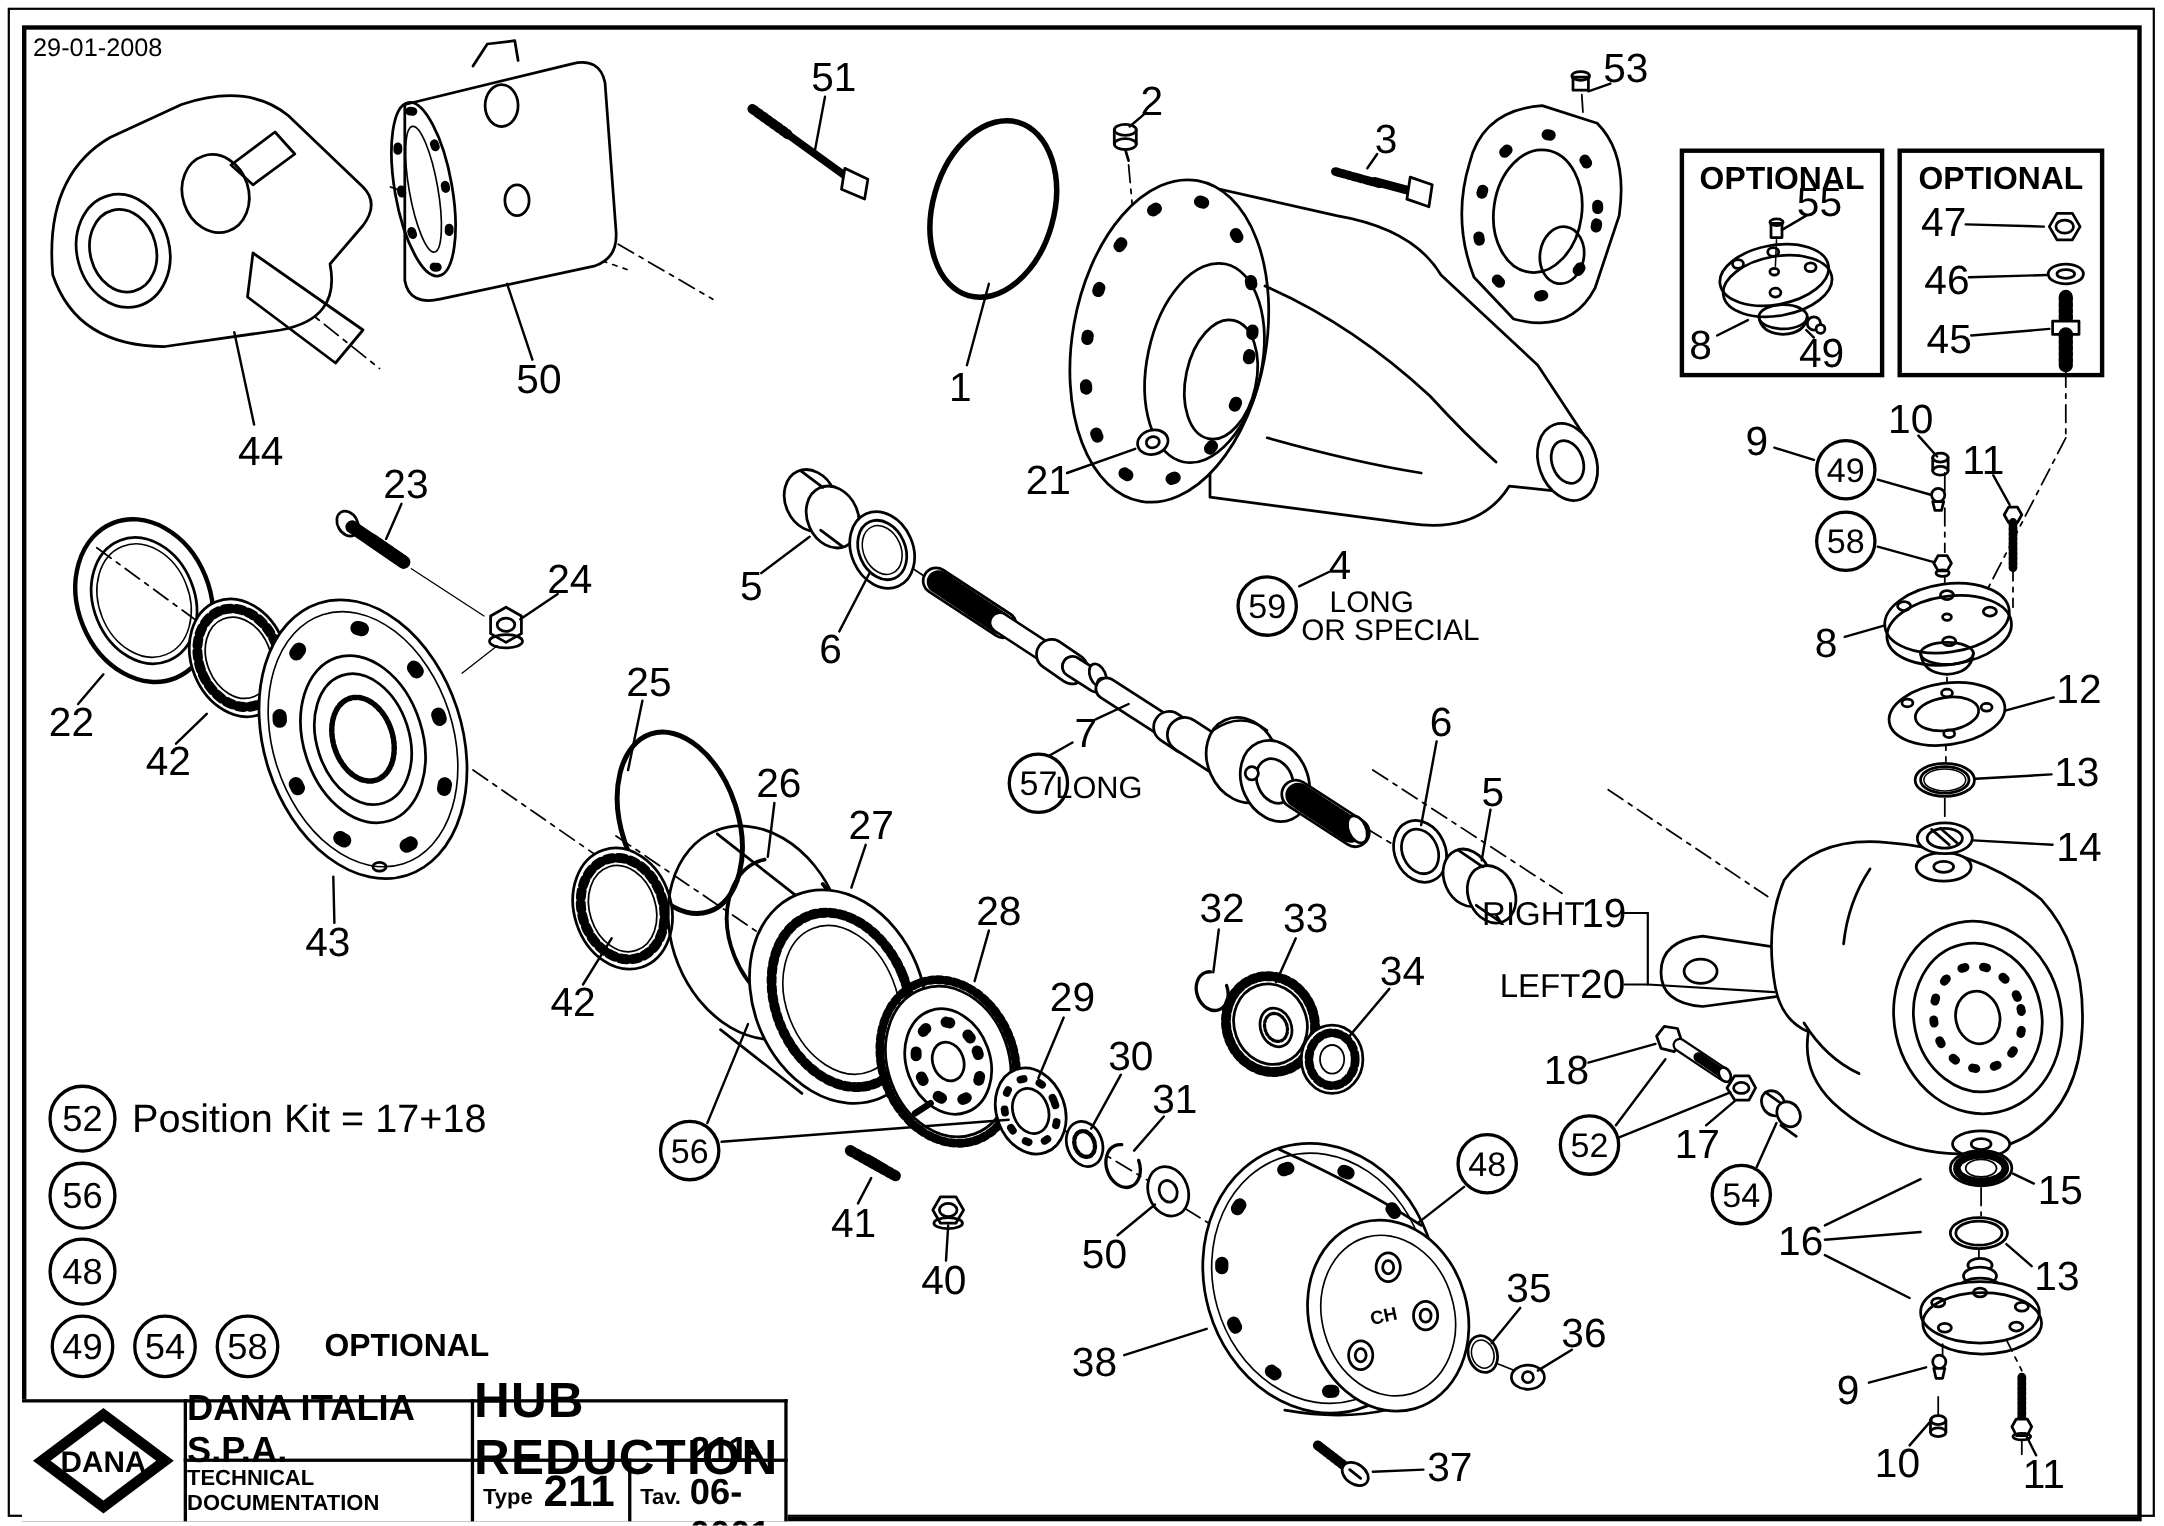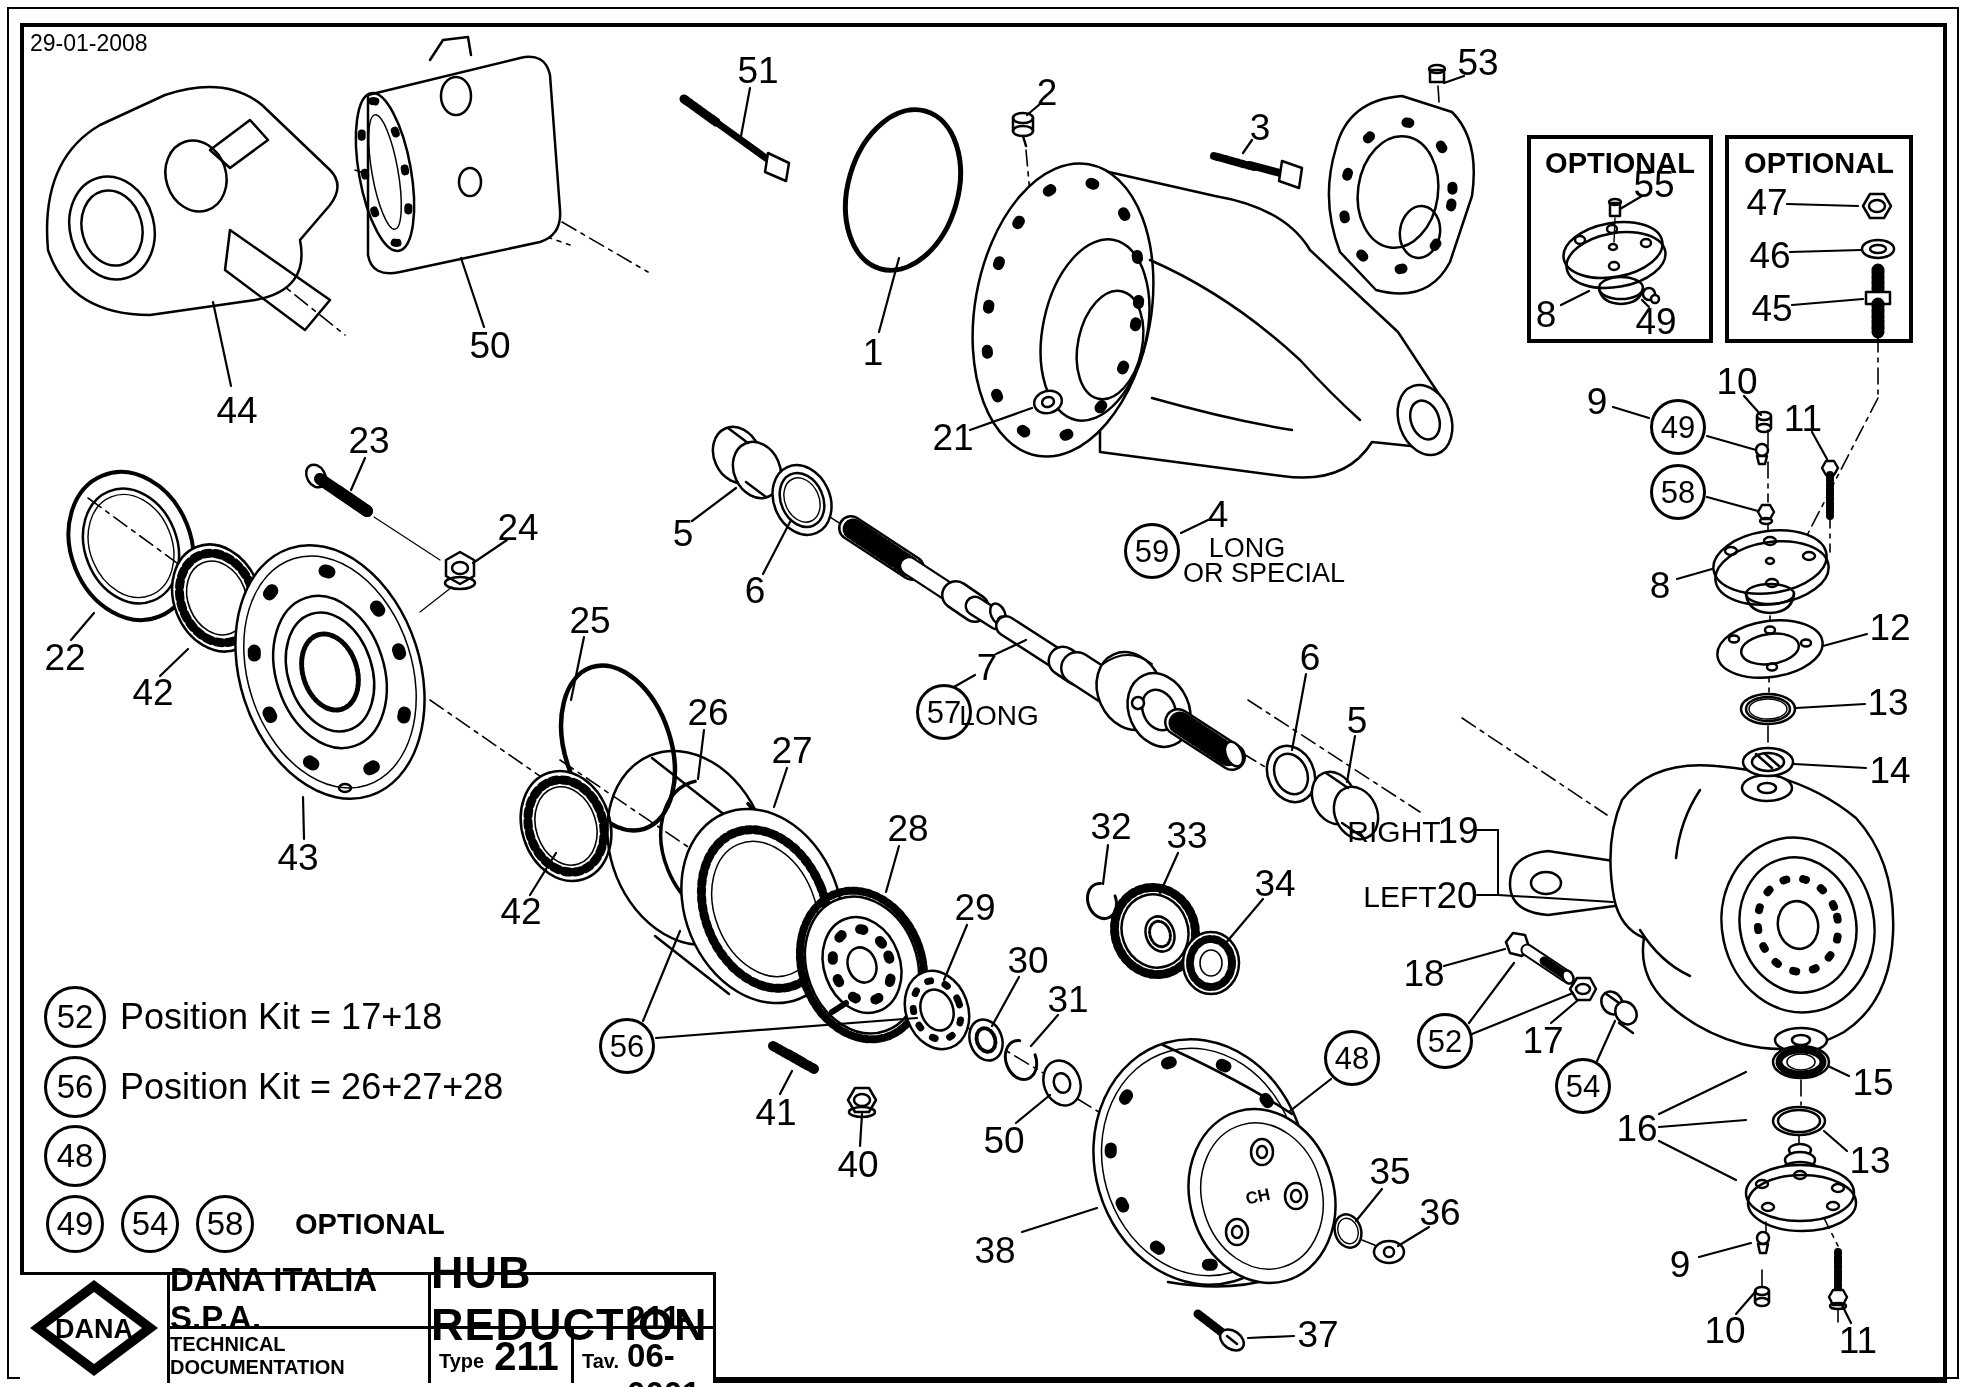--- a/index.html
+++ b/index.html
@@ -586,21 +586,21 @@
       <div class="co" style="left: 975px; top: 907px;">29</div>
       <div class="co" style="left: 1028px; top: 960px;">30</div>
       <div class="co" style="left: 1068px; top: 999px;">31</div>
       <div class="co" style="left: 1111px; top: 826px;">32</div>
       <div class="co" style="left: 1187px; top: 835px;">33</div>
       <div class="co" style="left: 1275px; top: 883px;">34</div>
       <div class="co cc" style="left: 627px; top: 1046px;">56</div>
       <div class="co" style="left: 776px; top: 1112px;">41</div>
       <div class="co" style="left: 858px; top: 1164px;">40</div>
       <div class="co" style="left: 1004px; top: 1140px;">50</div>
-      <div class="co" style="left: 995px; top: 1238px; margin-top: 12px;">38</div>
+      <div class="co" style="left: 995px; top: 1238px;">38</div>
       <div class="co cc" style="left: 1352px; top: 1058px;">48</div>
       <div class="co" style="left: 1390px; top: 1171px;">35</div>
       <div class="co" style="left: 1440px; top: 1212px;">36</div>
       <div class="co" style="left: 1318px; top: 1334px;">37</div>
       <div class="co" style="left: 1458px; top: 830px;">19</div>
       <div class="co" style="left: 1457px; top: 895px;">20</div>
       <div class="co" style="left: 1424px; top: 973px;">18</div>
       <div class="co cc" style="left: 1445px; top: 1041px;">52</div>
       <div class="co" style="left: 1543px; top: 1040px;">17</div>
       <div class="co cc" style="left: 1583px; top: 1086px;">54</div>
@@ -639,21 +639,20 @@
   <div class="abs optbox" style="left:1725px;top:135px;width:188px;height:208px;">
     <div class="optitle">OPTIONAL</div>
   </div>
 
   <div class="kitrow" style="left:44px;top:986px;">
     <div class="kit-circle">52</div>
     <div class="kit-text">Position Kit = 17+18</div>
   </div>
   <div class="kitrow" style="left:44px;top:1056px;">
     <div class="kit-circle">56</div>
-    <div class="kit-text">Position Kit = 26+27+28</div>
   </div>
   <div class="kitrow" style="left:44px;top:1125px;">
     <div class="kit-circle">48</div>
   </div>
   <div class="kitrow" style="left:46px;top:1195px;gap:17px;">
     <div class="kit-circle small">49</div>
     <div class="kit-circle small">54</div>
     <div class="kit-circle small">58</div>
     <div class="opt-label">OPTIONAL</div>
   </div>

